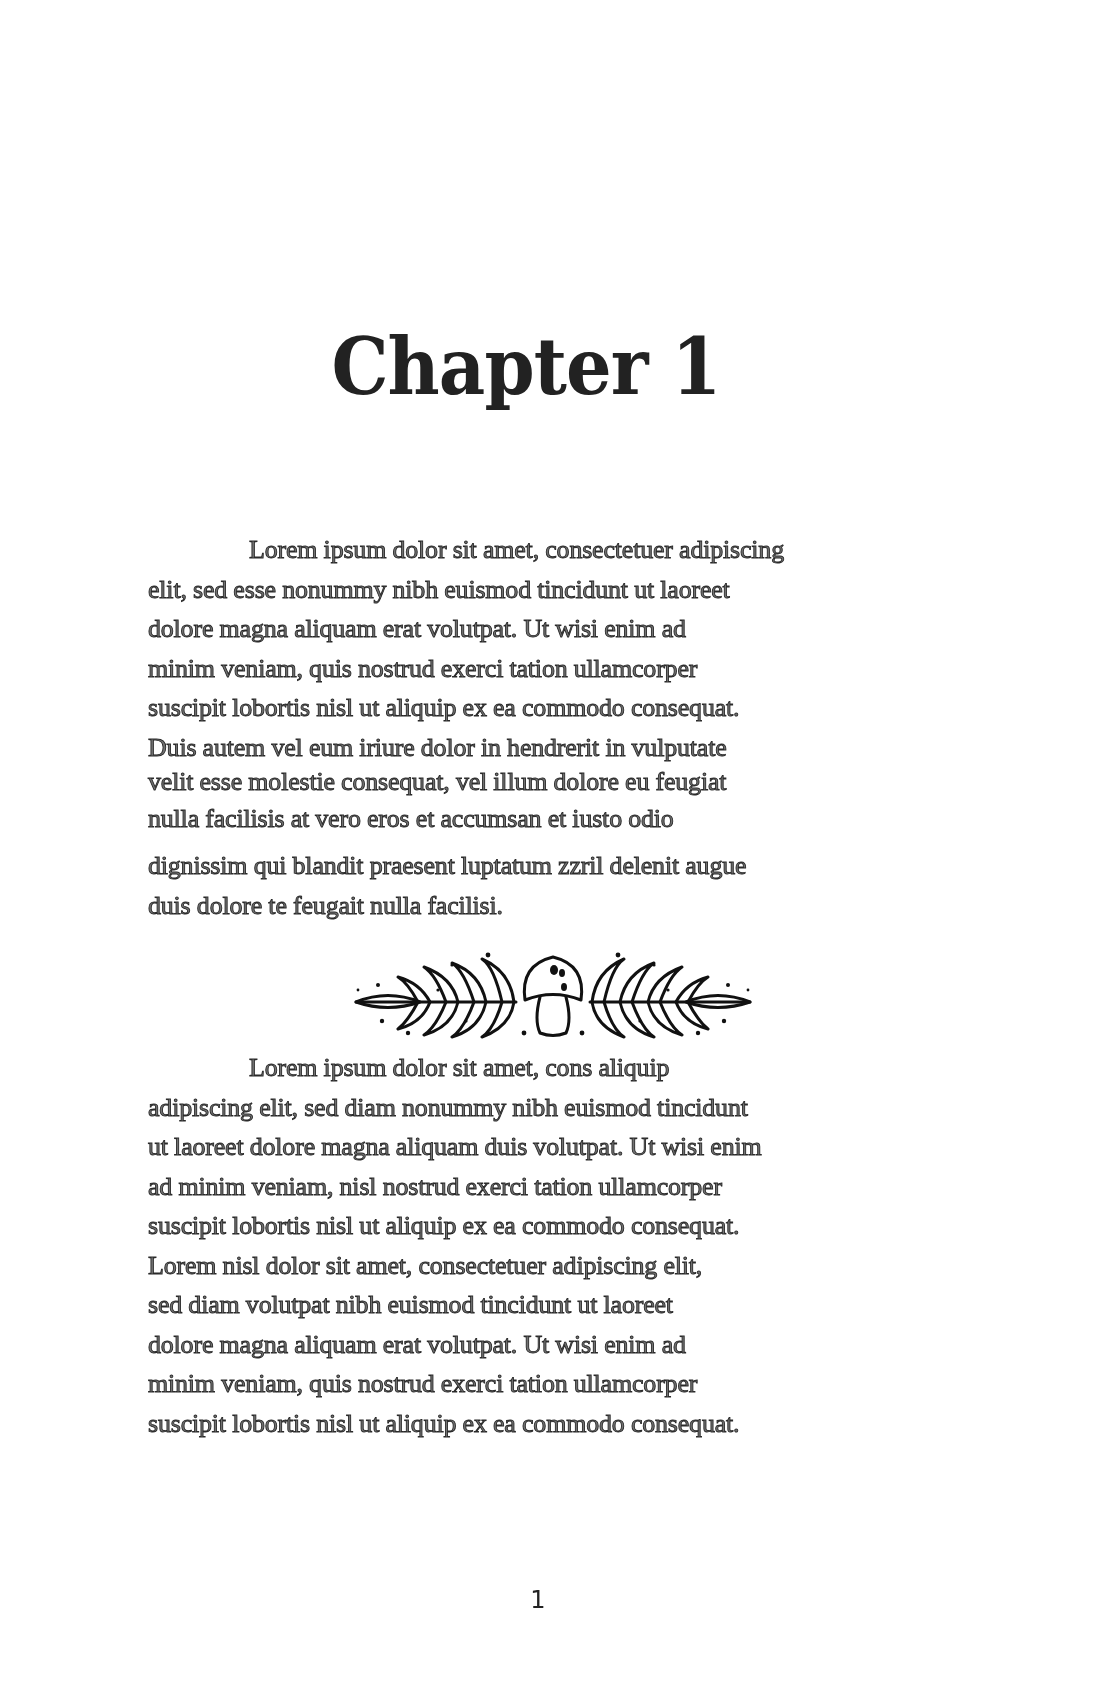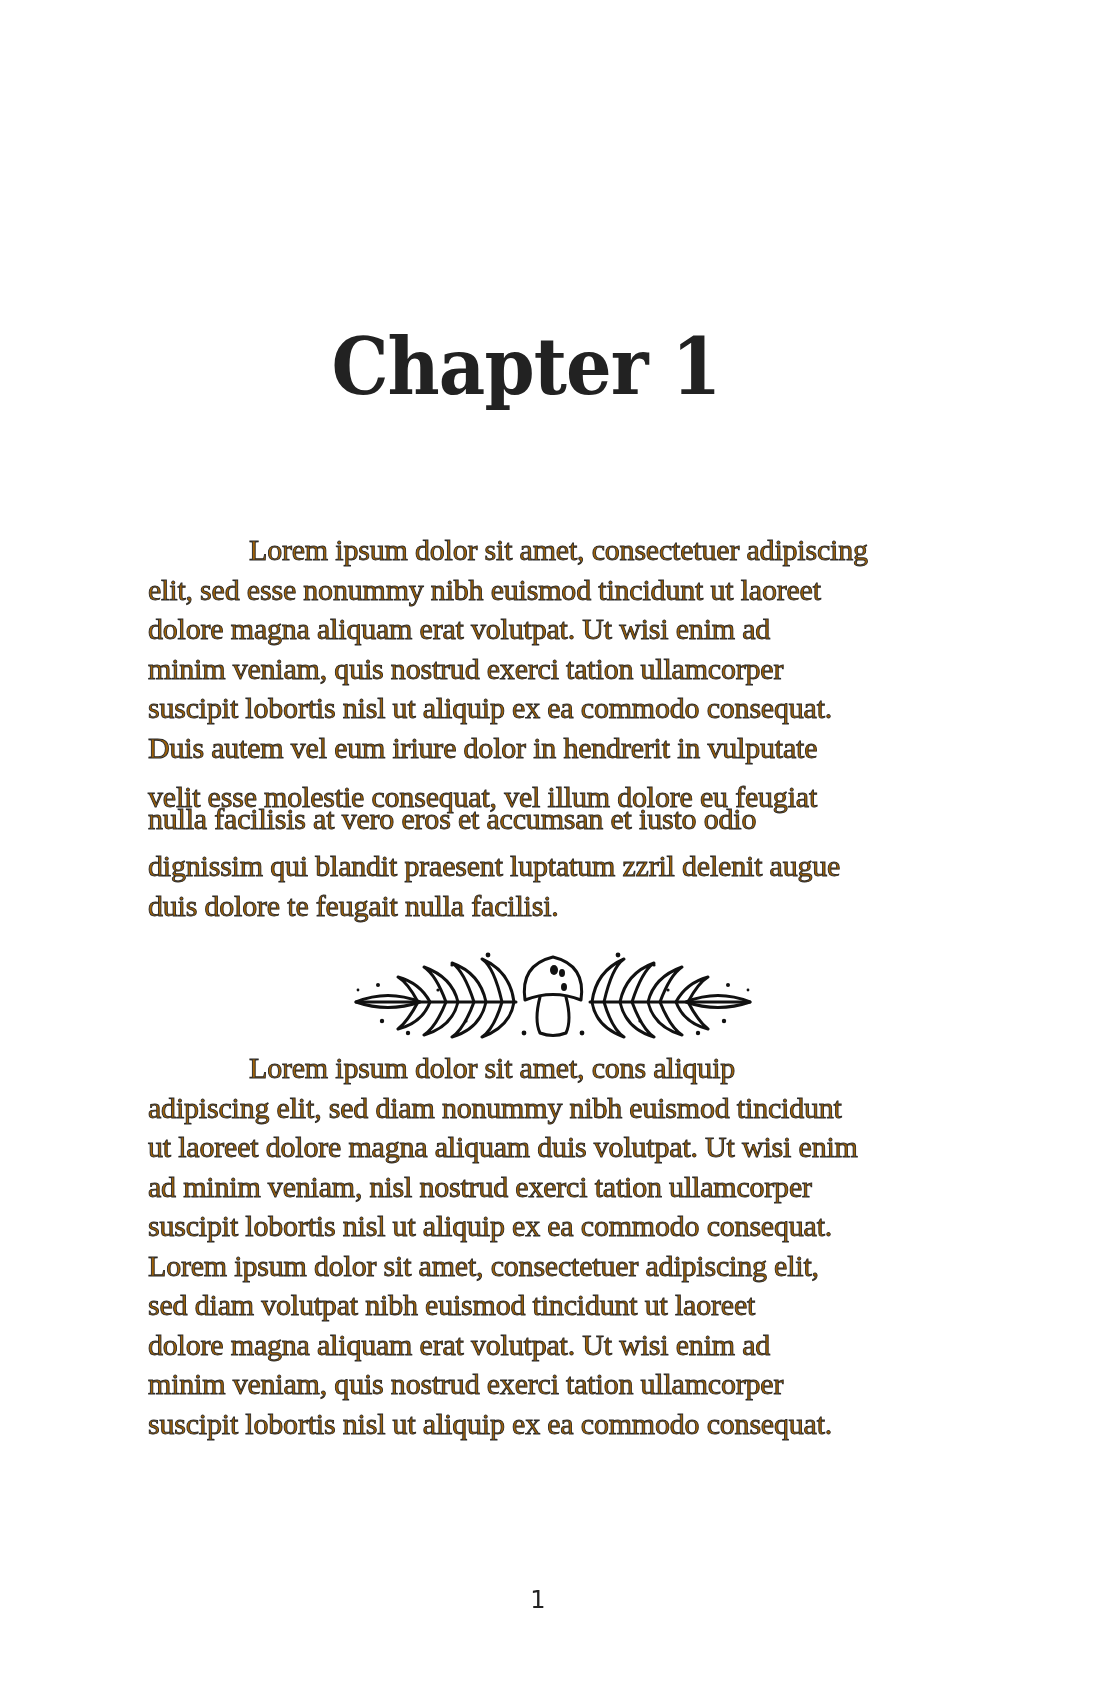--- a/index.html
+++ b/index.html
@@ -7,22 +7,22 @@
   .page { position: absolute; left: 0; top: 0; width: 1064px; height: 1700px; background: #fff; }
   .chapter-title {
     position: absolute; left: 0; top: 328px; width: 1052px; text-align: center;
     font-family: "DejaVu Serif", serif; font-weight: bold; font-size: 78px;
     color: #222222; letter-spacing: -1px; line-height: 1;
     transform: scaleX(0.92);
   }
   .para { position: absolute; left: 148px; width: 840px; }
   .line {
     position: absolute; left: 0; white-space: nowrap;
-    font-family: "Liberation Serif", serif; font-size: 30px; line-height: 40px;
-    color: #a16207; -webkit-text-stroke: 0.9px #2a2a2a;
+    font-family: "Liberation Serif", serif; font-size: 26px; line-height: 40px;
+    color: #737373; -webkit-text-stroke: 0.9px #2a2a2a;
     letter-spacing: -0.2px;
   }
   .line.indent { left: 101px; }
   .ornament { position: absolute; left: 348px; top: 945px; width: 410px; height: 95px; }
   .page-number {
     position: absolute; left: 0; width: 1076px; top: 1586px; text-align: center;
     font-family: "DejaVu Sans", sans-serif; font-size: 24px; color: #222;
   }
 </style>
 </head>
@@ -32,21 +32,21 @@
 
   <div class="chapter-title">Chapter 1</div>
 
   <div class="para" style="top:530px;">
     <div class="line indent" style="top:0px">Lorem ipsum dolor sit amet, consectetuer adipiscing</div>
     <div class="line" style="top:39.5px">elit, sed esse nonummy nibh euismod tincidunt ut laoreet</div>
     <div class="line" style="top:79px">dolore magna aliquam erat volutpat. Ut wisi enim ad</div>
     <div class="line" style="top:118.5px">minim veniam, quis nostrud exerci tation ullamcorper</div>
     <div class="line" style="top:158px">suscipit lobortis nisl ut aliquip ex ea commodo consequat.</div>
     <div class="line" style="top:197.5px">Duis autem vel eum iriure dolor in hendrerit in vulputate</div>
-    <div class="line" style="top:247px">velit esse molestie consequat, vel illum dolore eu feugiat</div>
+    <div class="line" style="top:232px">velit esse molestie consequat, vel illum dolore eu feugiat</div>
     <div class="line" style="top:269px">nulla facilisis at vero eros et accumsan et iusto odio</div>
     <div class="line" style="top:316px">dignissim qui blandit praesent luptatum zzril delenit augue</div>
     <div class="line" style="top:355.5px">duis dolore te feugait nulla facilisi.</div>
   </div>
 
   <svg class="ornament" viewBox="0 0 410 95" xmlns="http://www.w3.org/2000/svg">
     <g fill="none" stroke="#111" stroke-width="3" stroke-linecap="round" stroke-linejoin="round">
 
       <line x1="8" y1="57" x2="168" y2="57"></line>
 
@@ -101,21 +101,21 @@
         <circle cx="400" cy="45" r="1.4"></circle>
     </g>
   </svg>
 
   <div class="para" style="top:1048px;">
     <div class="line indent" style="top:0px">Lorem ipsum dolor sit amet, cons aliquip</div>
     <div class="line" style="top:39.5px">adipiscing elit, sed diam nonummy nibh euismod tincidunt</div>
     <div class="line" style="top:79px">ut laoreet dolore magna aliquam duis volutpat. Ut wisi enim</div>
     <div class="line" style="top:118.5px">ad minim veniam, nisl nostrud exerci tation ullamcorper</div>
     <div class="line" style="top:158px">suscipit lobortis nisl ut aliquip ex ea commodo consequat.</div>
-    <div class="line" style="top:197.5px">Lorem ipsum dolor sit amet, consectetuer adipiscing elit,</div>
+    <div class="line" style="top:197.5px">Lorem nisl dolor sit amet, consectetuer adipiscing elit,</div>
     <div class="line" style="top:237px">sed diam volutpat nibh euismod tincidunt ut laoreet</div>
     <div class="line" style="top:276.5px">dolore magna aliquam erat volutpat. Ut wisi enim ad</div>
     <div class="line" style="top:316px">minim veniam, quis nostrud exerci tation ullamcorper</div>
     <div class="line" style="top:355.5px">suscipit lobortis nisl ut aliquip ex ea commodo consequat.</div>
   </div>
 
   <div class="page-number">1</div>
 </div>
 
 </body></html>

